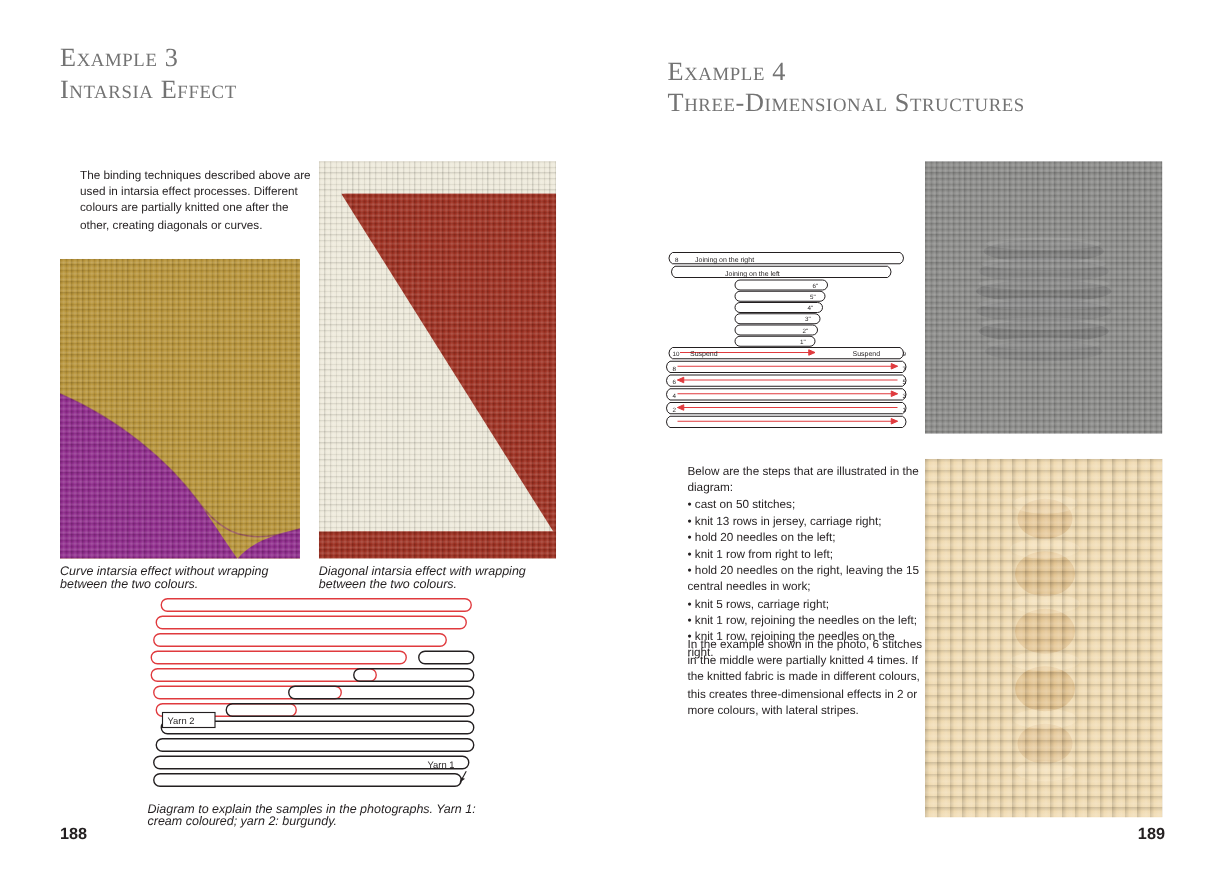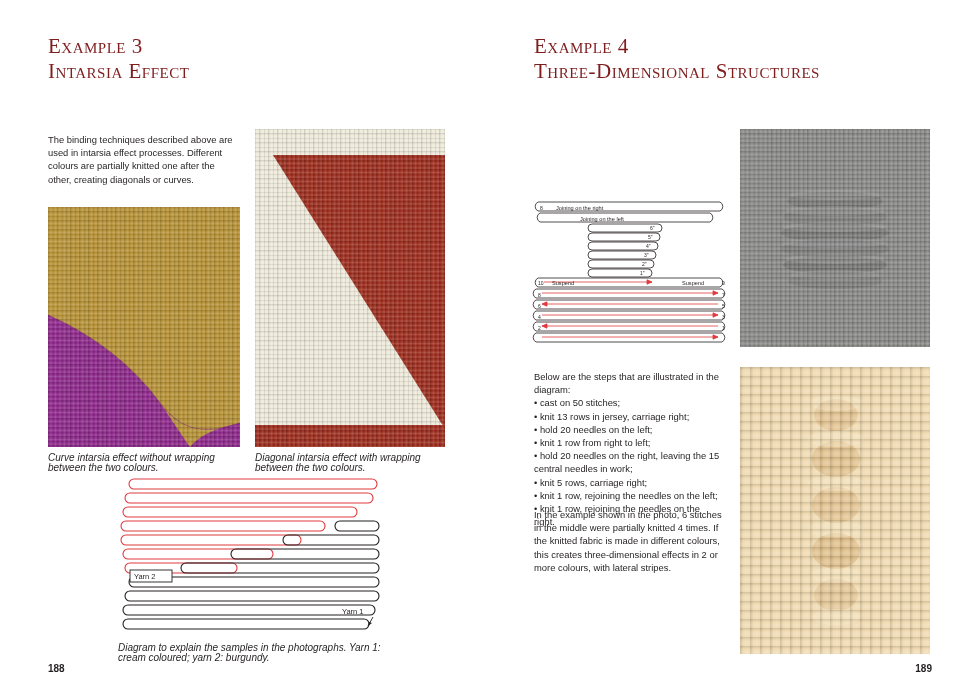--- a/index.html
+++ b/index.html
@@ -26,21 +26,21 @@
     height: 700px;
     box-sizing: border-box;
   }
   .page-left  { padding: 0; }
   .page-right { padding: 0; }
 
   
   .heading {
     position: absolute;
     font-family: "Liberation Serif", serif;
-    color: #7f1d1d;
+    color: #737373;
     letter-spacing: 0.5px;
   }
   .heading .l1 {
     display: block;
     font-size: 21px;
     line-height: 25px;
     font-variant: small-caps;
     text-transform: capitalize;
     white-space: nowrap;
   }
@@ -52,20 +52,21 @@
     text-transform: capitalize;
     white-space: nowrap;
   }
 
   
   .body-text {
     position: absolute;
     font-size: 9.4px;
     line-height: 13.2px;
     color: #231f20;
+    margin-left: 16px;
   }
   .body-text p { margin: 0 0 11px 0; }
   .body-text ul {
     margin: 0;
     padding: 0;
     list-style: none;
   }
   .body-text li {
     margin: 0;
     padding: 0;
@@ -75,21 +76,21 @@
     position: absolute;
     font-size: 10px;
     line-height: 10px;
     color: #231f20;
     font-style: italic;
   }
 
   .folio {
     position: absolute;
     bottom: 26px;
-    font-size: 10px;
+    font-size: 13px;
     font-weight: bold;
     color: #231f20;
   }
 
   
   .swatch {
     position: absolute;
     overflow: hidden;
   }
 
@@ -205,21 +206,21 @@
       </svg>
     </div>
 
     <div class="caption" style="left:118px; top:643px; width:270px;">Diagram to explain the samples in the photographs. Yarn 1: cream coloured; yarn 2: burgundy.</div>
 
     <div class="folio" style="left:48px;">188</div>
   </div>
 
   <div class="page page-right">
 
-    <div class="heading" style="left:44px; top:34px;">
+    <div class="heading" style="left:44px; top:45px;">
       <span class="l1">Example 4</span>
       <span class="l2">Three-dimensional structures</span>
     </div>
 
 
     <div class="diagram" style="left:42px; top:198px;">
       <svg width="200" height="152" viewBox="0 0 200 152">
         <g fill="none" stroke="#231f20" stroke-width="0.8">
 
           <path d="M6 4 H188 a5 5 0 0 1 0 9 H6 a5 5 0 0 1 0 -9 Z"></path>

